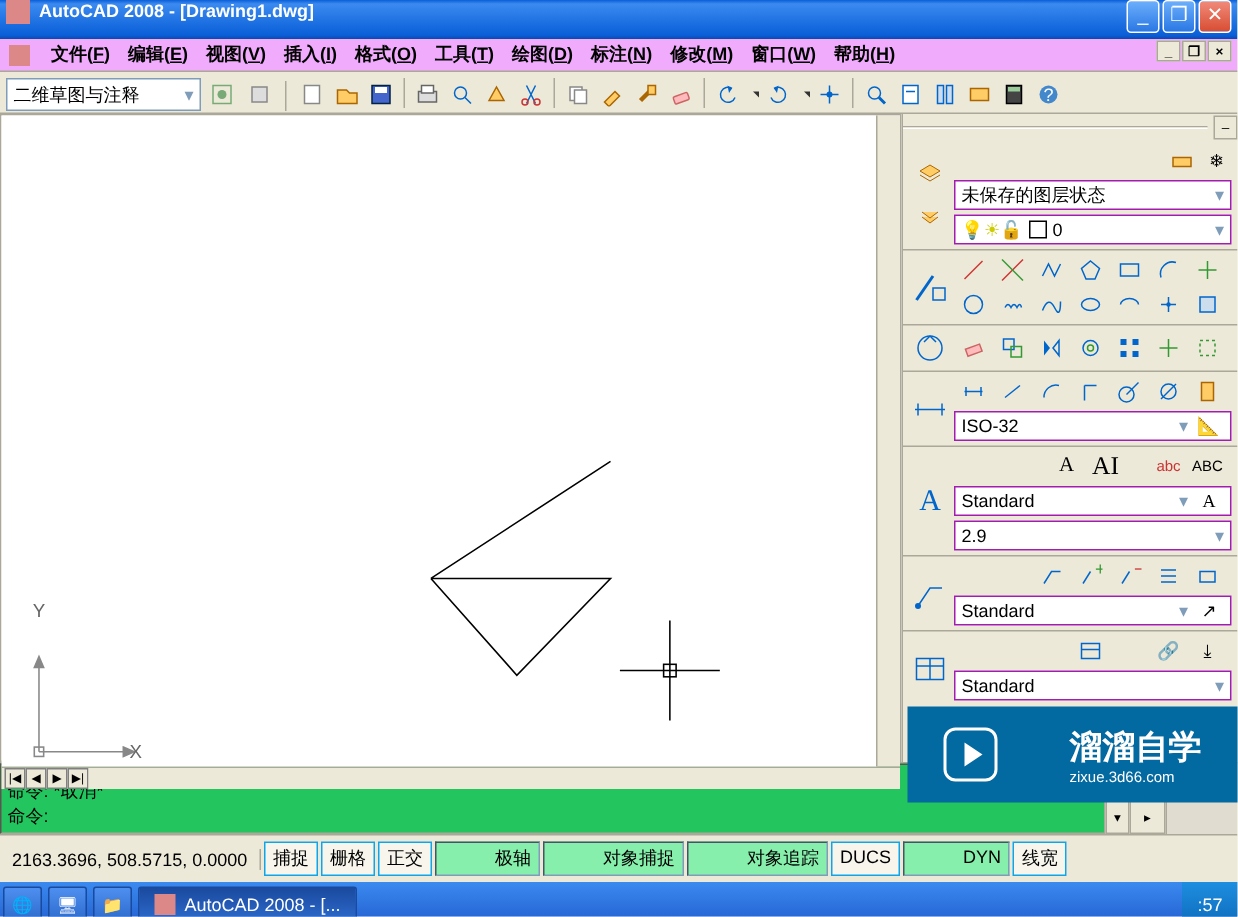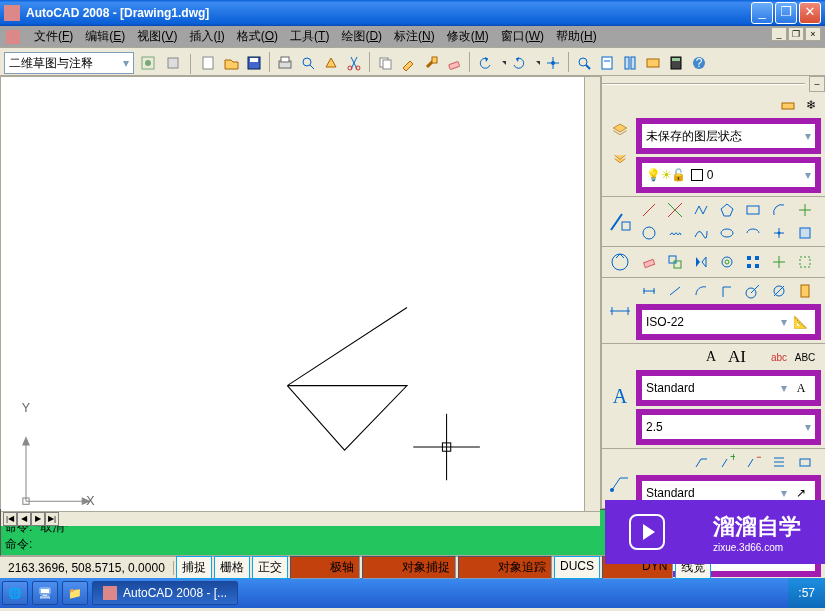--- a/index.html
+++ b/index.html
@@ -1,25 +1,25 @@
 <!DOCTYPE html>
 <html><head>
 <meta charset="utf-8">
 <style>
 * { margin: 0; padding: 0; box-sizing: border-box; font-family: "SimSun", "Microsoft YaHei", sans-serif; font-size: 12px; }
 body { background: #ece9d8; overflow: hidden; width: 825px; height: 611px; }
 
-.titlebar { height: 26px; background: linear-gradient(180deg,#0a5fd8,#3b8af0 10%,#0a5fd8 90%,#094ab0); color:#fff; display:flex; align-items:center; padding:12px 4px; }
+.titlebar { height: 26px; background: linear-gradient(180deg,#0a5fd8,#3b8af0 10%,#0a5fd8 90%,#094ab0); color:#fff; display:flex; padding:0 4px; }
 .titlebar .icon { width:16px; height:16px; background:#d88; margin-right:6px; display:inline-block; }
 .titlebar .title { font-weight:bold; font-size:12px; flex:1; }
 .winbtns { display:flex; gap:2px; }
 .winbtn { width:22px; height:22px; background:linear-gradient(180deg,#6baefb,#2a78e4); border:1px solid #fff; border-radius:3px; color:#fff; text-align:center; line-height:18px; cursor:pointer; font-size:13px; }
 .winbtn.close { background:linear-gradient(180deg,#f08a7a,#d84d32); }
 
-.menubar { height:22px; background:#a3a3a3; display:flex; align-items:center; padding:0 6px; gap:4px; border-bottom:1px solid #aca899; position:relative; }
+.menubar { height:22px; background:#f0abfc; display:flex; align-items:center; padding:0 6px; gap:4px; border-bottom:1px solid #aca899; position:relative;font-weight:bold; }
 .menubar .appicon { width:14px; height:14px; background:#d88; margin-right:4px; }
 .menuitem { padding:2px 6px; cursor:pointer; }
 .menuitem u { text-decoration:underline; }
 .menubar .mdibtns { position:absolute; right:4px; top:1px; display:flex; gap:1px; }
 .mdibtn { width:16px; height:14px; border:1px solid #aca899; background:#ece9d8; font-size:9px; text-align:center; line-height:12px; cursor:pointer; }
 
 .toolbar-row { height:28px; background:#ece9d8; display:flex; align-items:flex-end; padding:1px 4px; border-bottom:1px solid #aca899; gap:3px; }
 .ws-select { width:130px; height:22px; border:1px solid #7f9db9; background:#fff; display:flex; align-items:center; padding:0 4px; }
 .ws-select .dd { margin-left:auto; color:#7f9db9; }
 .tbbtn { width:22px; height:22px; border:1px solid transparent; display:flex; align-items:center; justify-content:center; cursor:pointer; }
@@ -39,46 +39,46 @@
 .right-panels { width:224px; background:#ece9d8; display:flex; flex-direction:column; border-left:1px solid #aca899; }
 .panel { border-bottom:1px solid #aca899; padding:3px 4px; display:flex; flex-direction:column; gap:3px; }
 .panel-top { height:18px; display:flex; align-items:center; gap:4px; background:#ece9d8; }
 .panel-top .dash { flex:1; height:2px; border-top:1px solid #aca899; border-bottom:1px solid #fff; }
 .pbtns { display:flex; gap:2px; }
 .pbtn { width:16px; height:16px; border:1px solid #aca899; background:#ece9d8; font-size:9px; text-align:center; line-height:14px; cursor:pointer; }
 .panel-row { display:flex; align-items:center; gap:2px; }
 .panel-row .iconcol { width:28px; display:flex; flex-direction:column; align-items:center; gap:4px; }
 .bigicon { width:24px; height:24px; display:flex; align-items:center; justify-content:center; }
 .panel-row .content { flex:1; display:flex; flex-direction:column; gap:3px; }
-.select-box { height:36px; border:6px solid #a21caf; background:#fff; display:flex; align-items:center; padding:0 4px; }
+.select-box { height:20px; border:1px solid #a21caf; background:#fff; display:flex; align-items:center; padding:0 4px; }
 .select-box .dd { margin-left:auto; color:#7f9db9; }
 .small-toolbar { display:flex; gap:3px; justify-content:flex-end; }
 .stbtn { width:20px; height:20px; display:flex; align-items:center; justify-content:center; cursor:pointer; }
 .iconrow { display:flex; gap:6px; justify-content:flex-end; padding-right:6px; }
 
 .cmdline-area { height:48px; display:flex; border-top:1px solid #aca899; }
 .cmdline { flex:1; background:#22c55e; border:1px inset #aca899; padding:2px 4px; font-family:"SimSun",monospace; font-size:12px; display:flex; flex-direction:column; justify-content:flex-end; overflow:hidden; }
 .cmd-scroll { width:16px; background:#ece9d8; border:1px solid #aca899; display:flex; flex-direction:column; }
 .cmd-scrollbtn { height:15px; text-align:center; font-size:9px; cursor:pointer; }
 .cmd-grip { width:48px; background:#e0ddd0; border-left:1px solid #aca899; }
 
-.statusbar { height:22px; background:#ece9d8; display:flex; align-items:center; border-top:1px solid #aca899; font-size:11px; }
+.statusbar { height:32px; background:#ece9d8; display:flex; align-items:center; border-top:1px solid #aca899; font-size:11px; }
 .status-coords { padding:0 8px; border-right:1px solid #aca899; min-width:174px; }
 .status-toggle { padding:2px 5px; border:1px solid #0ea5e9; margin-left:2px; cursor:pointer; }
 .status-toggle.off { background:#f7f5ec; }
-.status-toggle.on { background:#c2410c; border:1px inset #7f9db9;padding-left:39px; }
+.status-toggle.on { background:#86efac; border:1px inset #7f9db9;padding-left:39px; }
 
 .taskbar { height:30px; background:linear-gradient(180deg,#3b8af0,#215dce); display:flex; align-items:center; }
 .startbtn { height:30px; padding:0 16px 0 8px; background:linear-gradient(180deg,#4eb84e,#2a8a2a); color:#fff; font-weight:bold; display:flex; align-items:center; gap:6px; border-radius:0 12px 12px 0; cursor:pointer; font-style:italic; font-size:14px; }
 .startflag { width:18px; height:16px; }
 .taskitem { height:24px; margin:0 2px; padding:0 10px; background:linear-gradient(180deg,#4d8ff0,#2d6acc); border:1px solid #1a4a9e; color:#fff; display:flex; align-items:center; gap:6px; cursor:pointer; border-radius:2px; font-size:11px; }
 .taskitem.active { background:linear-gradient(180deg,#1a4a9e,#2d6acc); }
 .tray { height:30px; background:linear-gradient(180deg,#1e8ee0,#0d6aba); padding:0 10px; margin-left:auto; color:#fff; display:flex; align-items:center; gap:6px; font-size:11px; }
 
-.watermark { position:absolute; right:0; bottom:47px; width:220px; height:64px; background:#6d28d9; color:#fff; display:flex; align-items:center; justify-content:space-around; font-size:16px; font-weight:bold; z-index:99; }
+.watermark { position:absolute; right:0; bottom:76px; width:220px; height:64px; background:#0369a1; color:#fff; display:flex; align-items:center; justify-content:space-around; font-size:16px; font-weight:bold; z-index:99; }
 .watermark .play { width:36px; height:36px; border:2px solid #fff; border-radius:8px; display:flex; align-items:center; justify-content:center; }
 .watermark .play::after { content:''; border-left:12px solid #fff; border-top:8px solid transparent; border-bottom:8px solid transparent; margin-left:4px; }
 .watermark .sub { font-size:10px; font-weight:normal; }
 
 svg.icon { width:16px; height:16px; }
 </style>
 </head>
 <body>
 
 <div class="titlebar">
@@ -550,21 +550,21 @@
                   <line x1="3" y1="13" x2="13" y2="3" stroke="#06c"></line>
                 </svg>
               </div>
               <div class="stbtn">
                 <svg class="icon">
                   <rect x="4" y="2" width="8" height="12" fill="#fc6" stroke="#a60"></rect>
                 </svg>
               </div>
             </div>
           <div class="select-box">
-            <span>ISO-22</span>
+            <span>ISO-32</span>
             <span class="dd">▾</span>
             <span class="stbtn" style="margin-left:4px">📐</span>
           </div>
         </div>
       </div>
     </div>
 
     <div class="panel">
       <div class="panel-row">
         <div class="iconcol">
@@ -579,21 +579,21 @@
             <div style="width:10px"></div>
             <div class="stbtn" style="font-size:10px;color:#c33">abc</div>
             <div class="stbtn" style="font-size:10px">ABC</div>
           </div>
           <div class="select-box">
             <span>Standard</span>
             <span class="dd">▾</span>
             <span class="stbtn" style="margin-left:4px;font-family:serif">A</span>
           </div>
           <div class="select-box">
-            <span>2.5</span>
+            <span>2.9</span>
             <span class="dd">▾</span>
           </div>
         </div>
       </div>
     </div>
 
     <div class="panel">
       <div class="panel-row">
         <div class="iconcol">
             <div class="bigicon">

